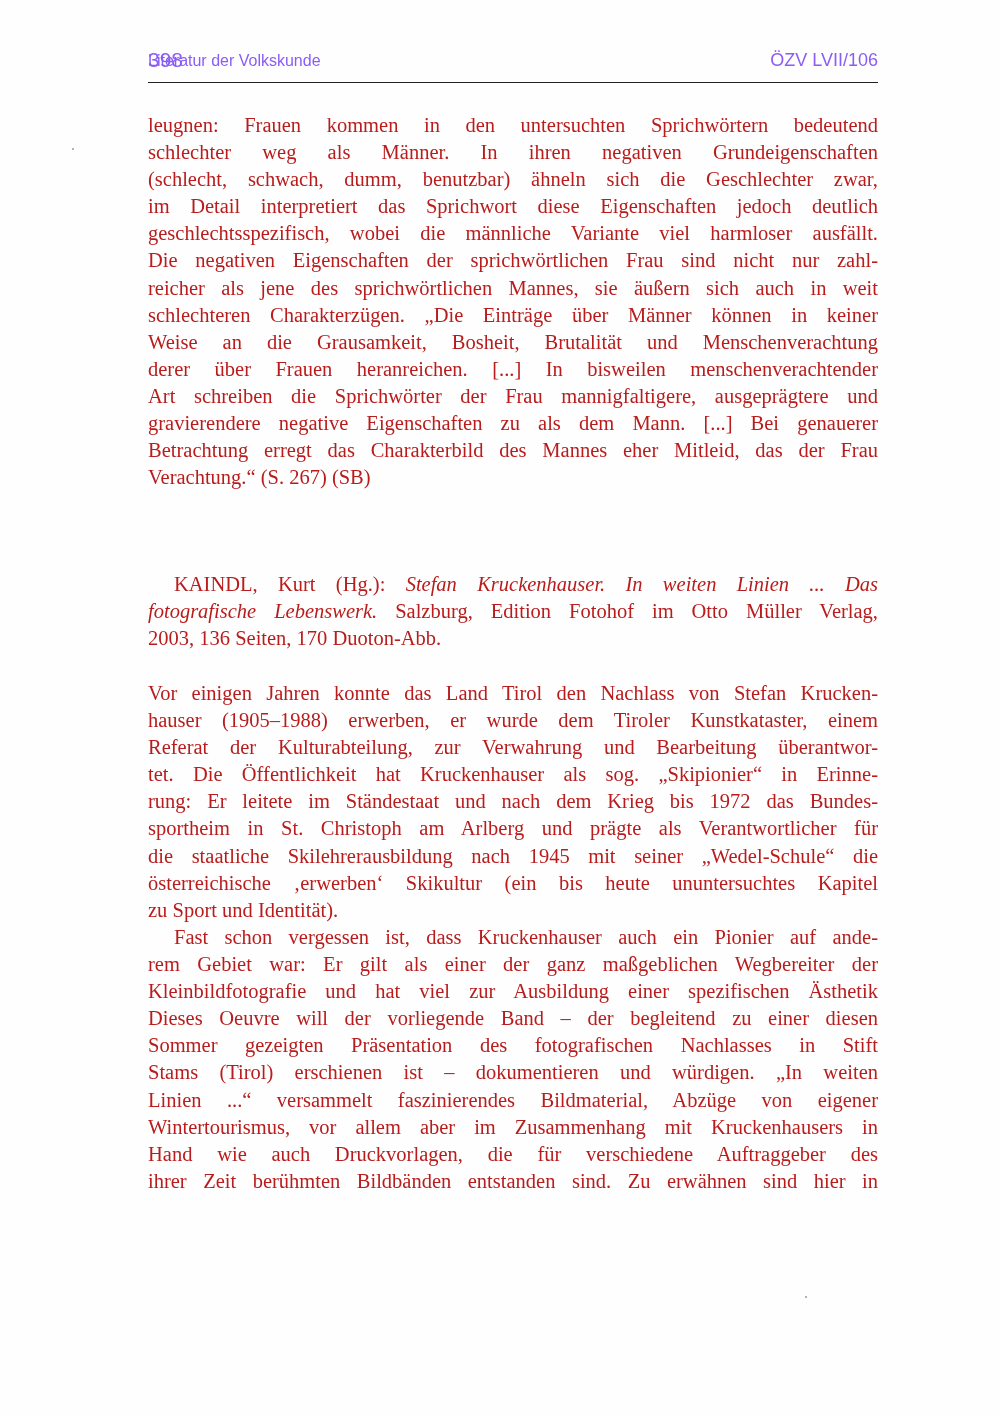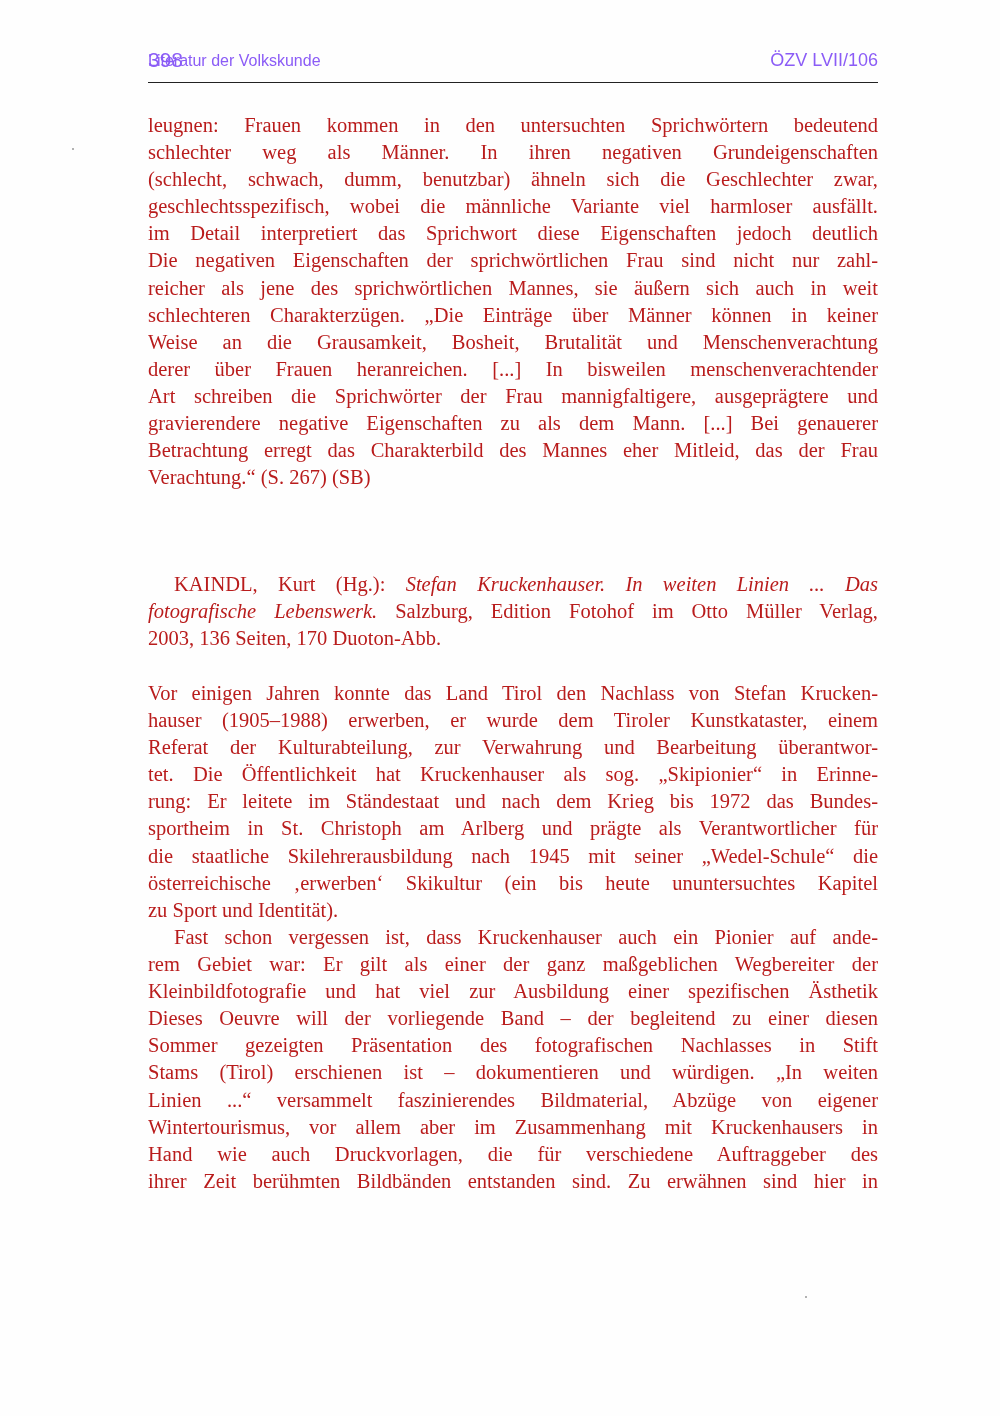--- a/index.html
+++ b/index.html
@@ -32,22 +32,22 @@
   </div>
   <div class="rule"></div>
 
   <span class="dot" style="left:72px; top:148px;"></span>
   <span class="dot" style="left:805px; top:1296px;"></span>
 
   <div class="block" style="top:112px;">
     <span class="line">leugnen: Frauen kommen in den untersuchten Sprichwörtern bedeutend</span>
     <span class="line">schlechter weg als Männer. In ihren negativen Grundeigenschaften</span>
     <span class="line">(schlecht, schwach, dumm, benutzbar) ähneln sich die Geschlechter zwar,</span>
+    <span class="line">im Detail interpretiert das Sprichwort diese Eigenschaften jedoch deutlich</span>
     <span class="line">geschlechtsspezifisch, wobei die männliche Variante viel harmloser ausfällt.</span>
-    <span class="line">im Detail interpretiert das Sprichwort diese Eigenschaften jedoch deutlich</span>
     <span class="line">Die negativen Eigenschaften der sprichwörtlichen Frau sind nicht nur zahl-</span>
     <span class="line">reicher als jene des sprichwörtlichen Mannes, sie äußern sich auch in weit</span>
     <span class="line">schlechteren Charakterzügen. „Die Einträge über Männer können in keiner</span>
     <span class="line">Weise an die Grausamkeit, Bosheit, Brutalität und Menschenverachtung</span>
     <span class="line">derer über Frauen heranreichen. [...] In bisweilen menschenverachtender</span>
     <span class="line">Art schreiben die Sprichwörter der Frau mannigfaltigere, ausgeprägtere und</span>
     <span class="line">gravierendere negative Eigenschaften zu als dem Mann. [...] Bei genauerer</span>
     <span class="line">Betrachtung erregt das Charakterbild des Mannes eher Mitleid, das der Frau</span>
     <span class="line last">Verachtung.“ (S. 267) (SB)</span>
   </div>

